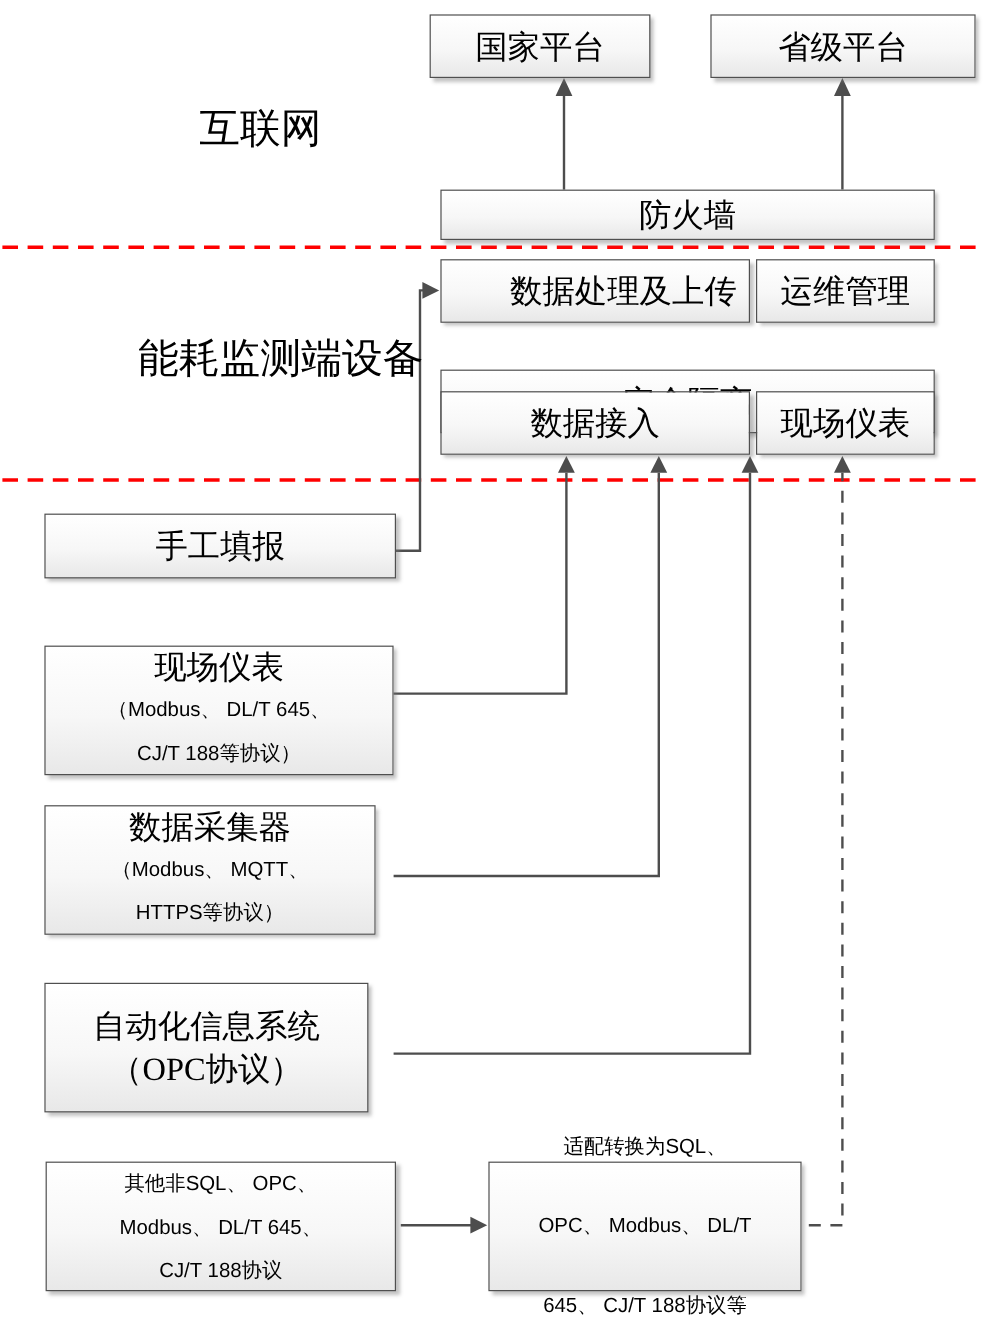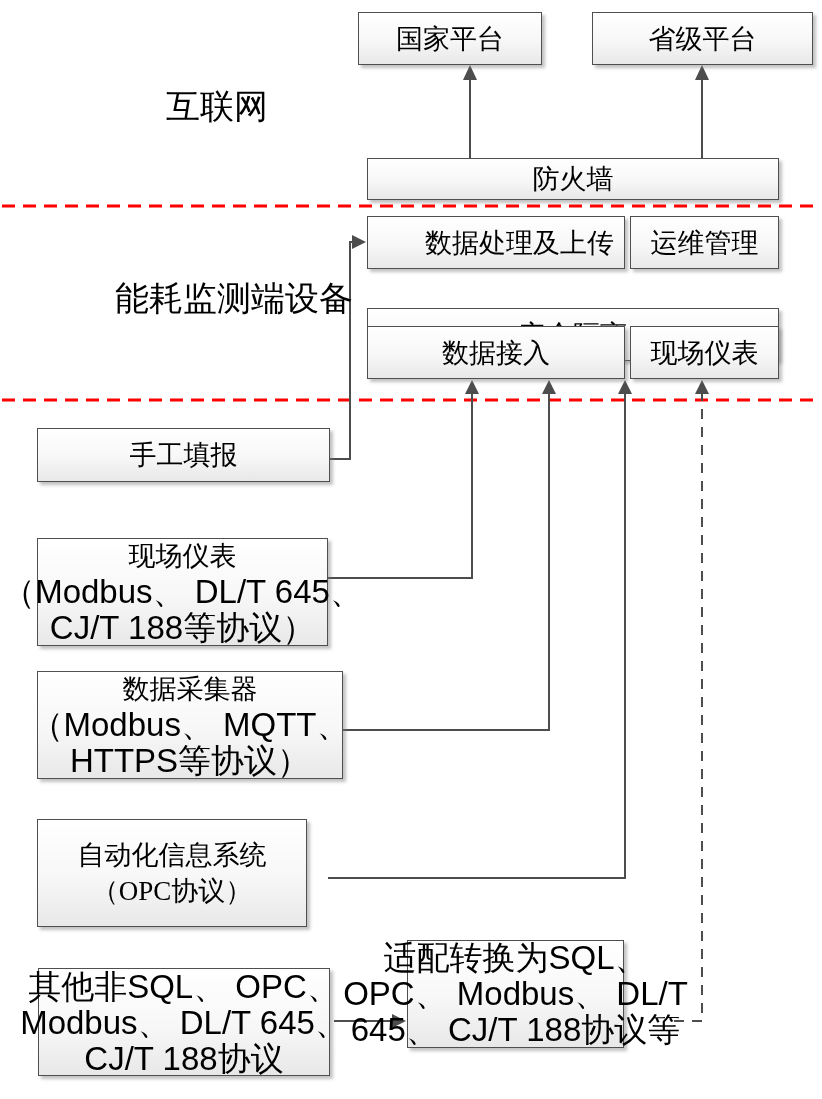--- a/index.html
+++ b/index.html
@@ -28,21 +28,21 @@
     flex-direction: column;
     align-items: center;
     justify-content: center;
     text-align: center;
     font-size: 27px;
     line-height: 36px;
   }
   .box .line { white-space: nowrap; }
   .box .proto {
     font-family: "Liberation Sans", "DejaVu Sans", sans-serif;
-    font-size: 33px;
+    font-size: 17px;
   }
   .zone-label {
     position: absolute;
     font-size: 34px;
     text-align: center;
     white-space: nowrap;
   }
 </style>
 </head>
 <body>
@@ -112,36 +112,36 @@
   <div class="box" style="left:37px; top:428px; width:293px; height:54px;text-align:center;">
     <span class="line">手工填报</span>
   </div>
 
   <div class="box" style="left:37px; top:523px; width:291px; height:108px;margin-top:15px;">
     <span class="line">现场仪表</span>
     <span class="line proto">（Modbus、 DL/T 645、</span>
     <span class="line proto">CJ/T 188等协议）</span>
   </div>
 
-  <div class="box" style="left:37px; top:671px; width:306px; height:108px;">
+  <div class="box" style="left:37px; top:671px; width:276px; height:108px;">
     <span class="line">数据采集器</span>
     <span class="line proto">（Modbus、 MQTT、</span>
     <span class="line proto">HTTPS等协议）</span>
   </div>
 
   <div class="box" style="left:37px; top:819px; width:270px; height:108px;">
     <span class="line">自动化信息系统</span>
     <span class="line">（OPC协议）</span>
   </div>
 
   <div class="box" style="left:38px; top:968px; width:292px; height:108px;justify-content:space-between;">
     <span class="line proto">其他非SQL、 OPC、</span>
     <span class="line proto">Modbus、 DL/T 645、</span>
     <span class="line proto">CJ/T 188协议</span>
   </div>
 
-  <div class="box" style="left:407px; top:940px; width:217px; height:108px;">
+  <div class="box" style="left:407px; top:968px; width:261px; height:108px;gap:30px;">
     <span class="line proto">适配转换为SQL、</span>
     <span class="line proto">OPC、 Modbus、 DL/T</span>
     <span class="line proto">645、 CJ/T 188协议等</span>
   </div>
 
 </div>
 
 </body></html>

